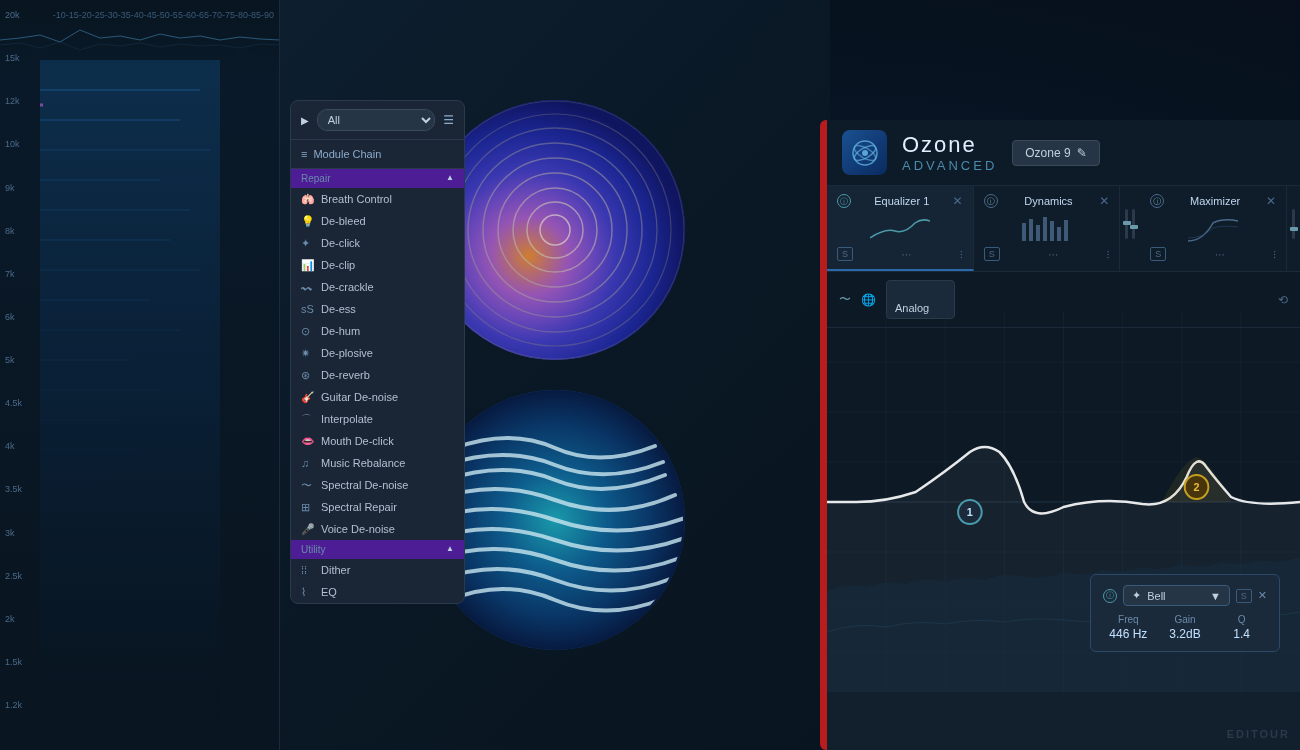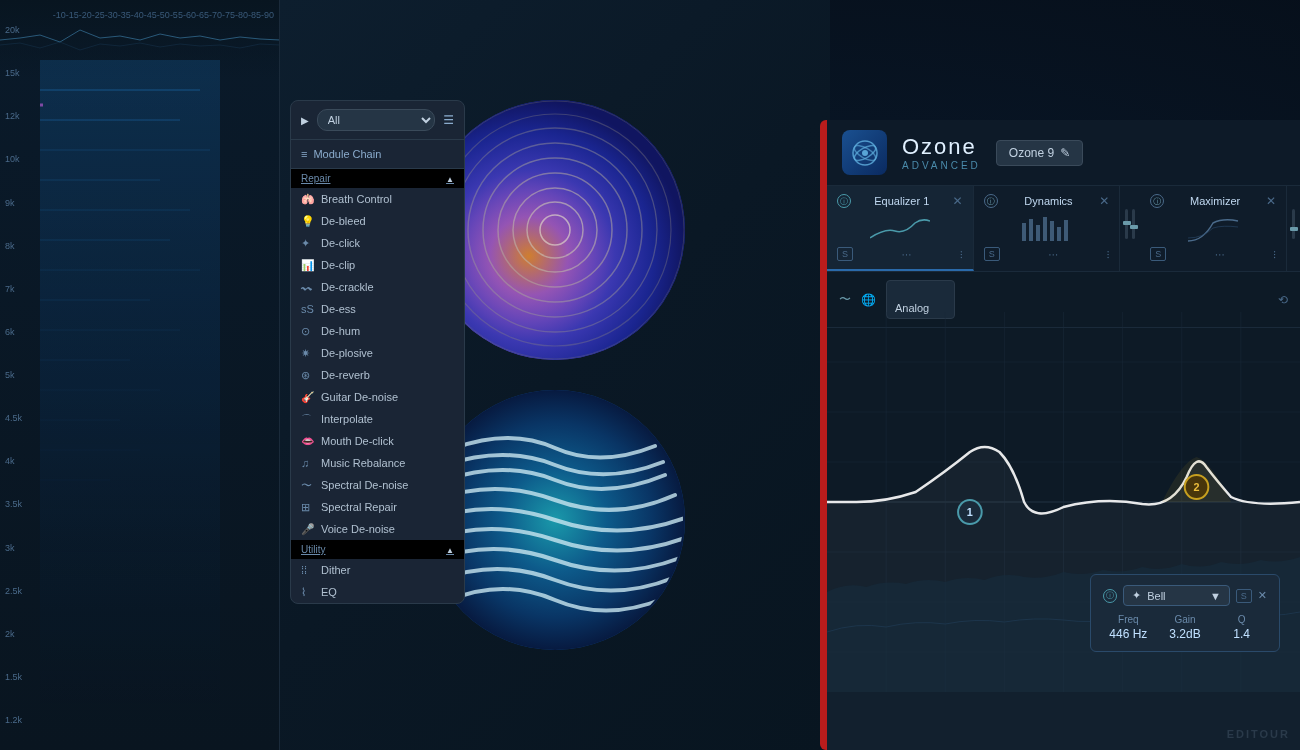--- a/index.html
+++ b/index.html
@@ -36,21 +36,21 @@
       inset: 0;
       display: flex;
       align-items: flex-end;
       gap: 1px;
       padding: 0 5px 30px 40px;
     }
 
     .freq-labels {
       position: absolute;
       left: 5px;
-      top: 15px;
+      top: 0;
       height: calc(100% - 30px);
       display: flex;
       flex-direction: column;
       justify-content: space-between;
       padding: 10px 0;
     }
 
     .freq-label {
       color: #4a6a8a;
       font-size: 9px;
@@ -171,24 +171,23 @@
       align-items: center;
       gap: 6px;
       border-bottom: 1px solid #2a3a4a;
     }
 
     .section-header {
       padding: 4px 10px;
       color: #6a8aaa;
       font-size: 10px;
       display: flex;
-      align-items: flex-end;
+      align-items: flex-start;
       justify-content: space-between;
-      background: #000000;
-      text-decoration: underline;
+      background: #4c1d95;
     }
 
     .section-arrow {
       color: #c0d0e0;
       font-size: 8px;
     }
 
     .menu-item {
       padding: 5px 10px 5px 30px;
       color: #b0c0d0;
@@ -272,21 +271,21 @@
 
     .ozone-title {
       color: #e0f0ff;
       font-size: 22px;
       font-weight: 300;
       letter-spacing: 2px;
     }
 
     .ozone-subtitle {
       color: #4a8aaa;
-      font-size: 10px;
+      font-size: 13px;
       letter-spacing: 3px;
       text-transform: uppercase;
     }
 
     .ozone-preset-btn {
       background: #253545;
       border: 1px solid #3a4a5a;
       border-radius: 4px;
       color: #c0d0e0;
       font-size: 12px;

